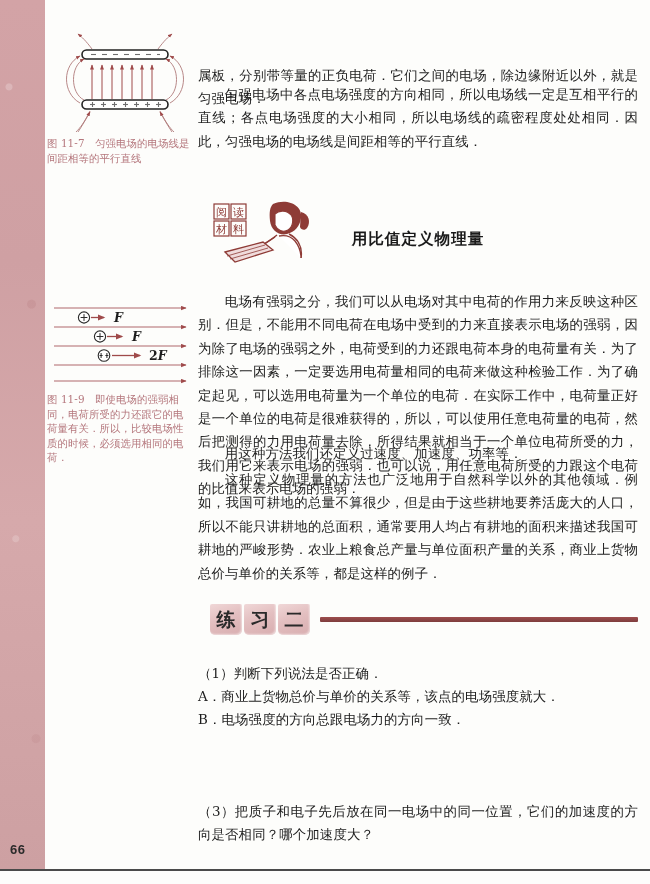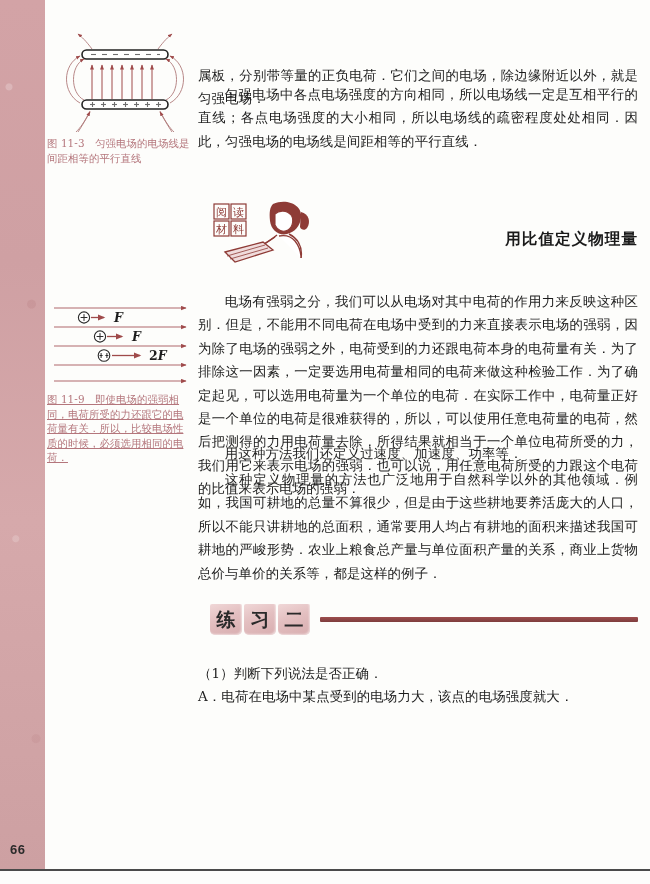--- a/index.html
+++ b/index.html
@@ -102,21 +102,21 @@
     top: 196px;
     width: 104px;
     height: 80px;
   }
   
   .sec-title {
     position: absolute;
     left: 198px;
     top: 229px;
     width: 440px;
-    text-align: right;
+    text-align: center;
     font-family: "DejaVu Sans", "Liberation Sans", sans-serif;
     font-size: 15.6px;
     font-weight: bold;
     color: #1a1a1a;
     letter-spacing: 1px;
   }
   
   .ex-banner {
     position: absolute;
     left: 210px;
@@ -221,21 +221,21 @@
         <path d="M100,78 C106,90 110,95 114,99"></path>
         <path d="M32,16 C26,8 22,4 18,1" marker-end="url(#ar)"></path>
         <path d="M98,16 C104,8 108,4 112,1" marker-end="url(#ar)"></path>
       </g>
       <g stroke="#b07a7a" stroke-width="0.9" fill="none">
         <path d="M18,99 C22,93 26,86 30,79" marker-end="url(#ar)"></path>
         <path d="M112,99 C108,93 104,86 100,79" marker-end="url(#ar)"></path>
       </g>
     </svg>
   </div>
-  <div class="fig-caption" style="top:136px;">图 11-3　匀强电场的电场线是间距相等的平行直线</div>
+  <div class="fig-caption" style="top:136px;">图 11-7　匀强电场的电场线是间距相等的平行直线</div>
 
   <div class="body-text col-main" style="top:36px;margin-top:28px;">属板，分别带等量的正负电荷．它们之间的电场，除边缘附近以外，就是匀强电场．</div>
   <div class="body-text col-main indent" style="top:83px;">匀强电场中各点电场强度的方向相同，所以电场线一定是互相平行的直线；各点电场强度的大小相同，所以电场线的疏密程度处处相同．因此，匀强电场的电场线是间距相等的平行直线．</div>
 
   <div class="read-icon">
     <svg width="104" height="80" viewBox="0 0 104 80" xmlns="http://www.w3.org/2000/svg">
 
       <g>
         <rect x="1" y="8" width="15" height="15" fill="none" stroke="#8e3b36" stroke-width="1.2"></rect>
         <rect x="18" y="8" width="15" height="15" fill="none" stroke="#8e3b36" stroke-width="1.2"></rect>
@@ -309,31 +309,33 @@
         <circle cx="52" cy="52.5" r="5.8" fill="#ffffff" stroke="#2a2a2a" stroke-width="1.1"></circle>
         <line x1="47.6" y1="52.5" x2="50.6" y2="52.5" stroke="#2a2a2a" stroke-width="1"></line>
         <line x1="49.1" y1="50" x2="49.1" y2="55" stroke="#2a2a2a" stroke-width="1"></line>
         <line x1="53.4" y1="52.5" x2="56.4" y2="52.5" stroke="#2a2a2a" stroke-width="1"></line>
         <line x1="54.9" y1="50" x2="54.9" y2="55" stroke="#2a2a2a" stroke-width="1"></line>
         <line x1="60" y1="52.5" x2="88" y2="52.5" stroke="#9f4a4a" stroke-width="1.3" marker-end="url(#ar3)"></line>
         <text x="97" y="57" font-family="DejaVu Serif, serif" font-weight="bold" font-size="12.5" fill="#1c1c1c"><tspan font-style="normal">2</tspan><tspan font-style="italic">F</tspan></text>
       </g>
     </svg>
   </div>
-  <div class="fig-caption" style="top:392px;text-decoration:underline;">图 11-9　即使电场的强弱相同，电荷所受的力还跟它的电荷量有关．所以，比较电场性质的时候，必须选用相同的电荷．</div>
+  <div class="fig-caption" style="top:392px;">图 11-9　即使电场的强弱相同，电荷所受的力还跟它的电荷量有关．所以，比较电场性质的时候，必须选用相同的电荷．</div>
 
   <div class="body-text col-main indent" style="top:290px;">电场有强弱之分，我们可以从电场对其中电荷的作用力来反映这种区别．但是，不能用不同电荷在电场中受到的力来直接表示电场的强弱，因为除了电场的强弱之外，电荷受到的力还跟电荷本身的电荷量有关．为了排除这一因素，一定要选用电荷量相同的电荷来做这种检验工作．为了确定起见，可以选用电荷量为一个单位的电荷．在实际工作中，电荷量正好是一个单位的电荷是很难获得的，所以，可以使用任意电荷量的电荷，然后把测得的力用电荷量去除，所得结果就相当于一个单位电荷所受的力，我们用它来表示电场的强弱．也可以说，用任意电荷所受的力跟这个电荷的比值来表示电场的强弱．</div>
   <div class="body-text col-main indent" style="top:442px;">用这种方法我们还定义过速度、加速度、功率等．</div>
   <div class="body-text col-main indent" style="top:468px;">这种定义物理量的方法也广泛地用于自然科学以外的其他领域．例如，我国可耕地的总量不算很少，但是由于这些耕地要养活庞大的人口，所以不能只讲耕地的总面积，通常要用人均占有耕地的面积来描述我国可耕地的严峻形势．农业上粮食总产量与单位面积产量的关系，商业上货物总价与单价的关系等，都是这样的例子．</div>
 
   <div class="ex-banner">
     <div class="ex-boxes">
       <div class="ex-box">练</div>
       <div class="ex-box">习</div>
       <div class="ex-box">二</div>
     </div>
     <div class="ex-rule"></div>
   </div>
 
   <div class="body-text col-main" style="top:662px;">（1）判断下列说法是否正确．</div>
-  <div class="body-text col-main" style="top:685px;">A．电荷在电场中某点受到的电场力大，该点的电场强度就大．</div>
+  <div class="body-text col-main" style="top:685px;">A．商业上货物总价与单价的关系等，该点的电场强度就大．</div>
+  <div class="body-text col-main" style="top:708px;">B．电场强度的方向总跟电场力的方向一致．</div>
+  <div class="body-text col-main" style="top:800px;">（3）把质子和电子先后放在同一电场中的同一位置，它们的加速度的方向是否相同？哪个加速度大？</div>
 
 </div>
 
 </body></html>

